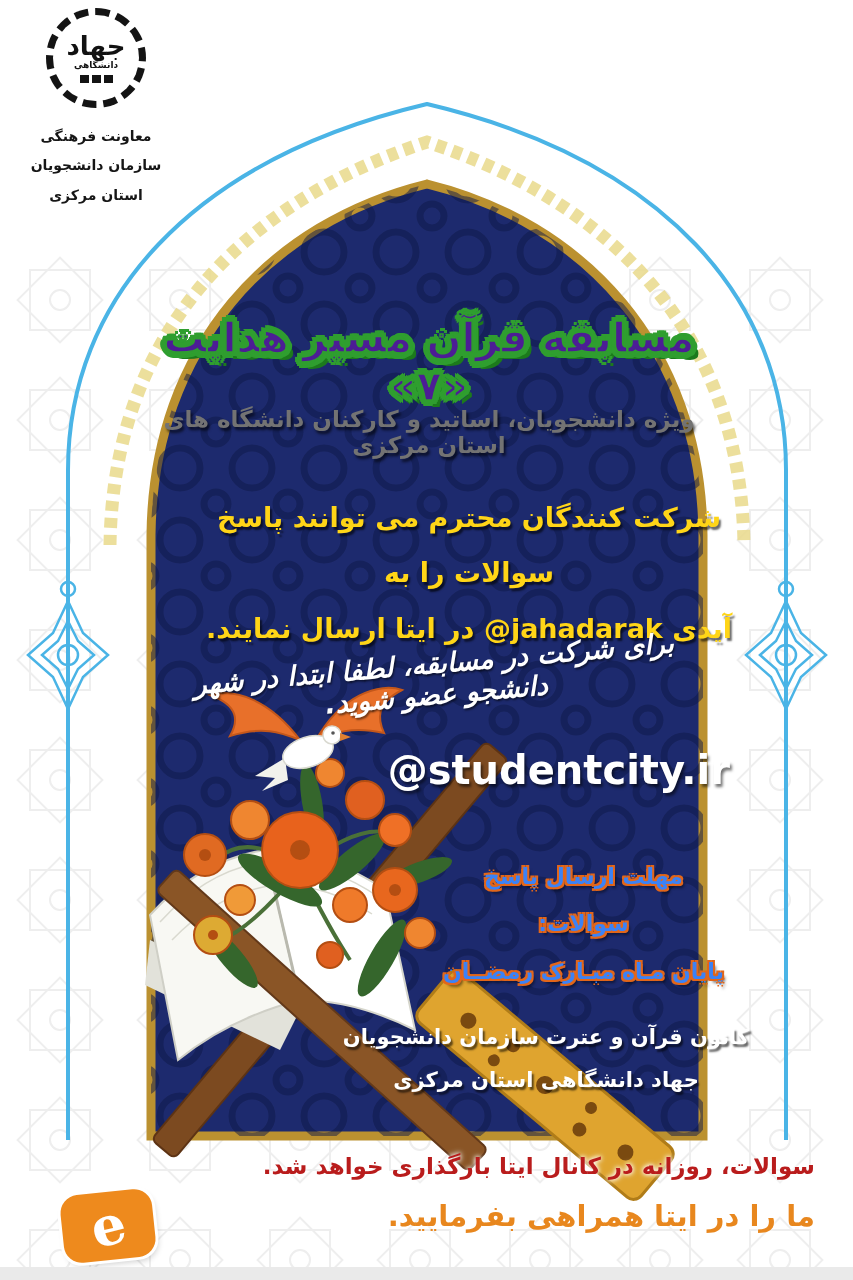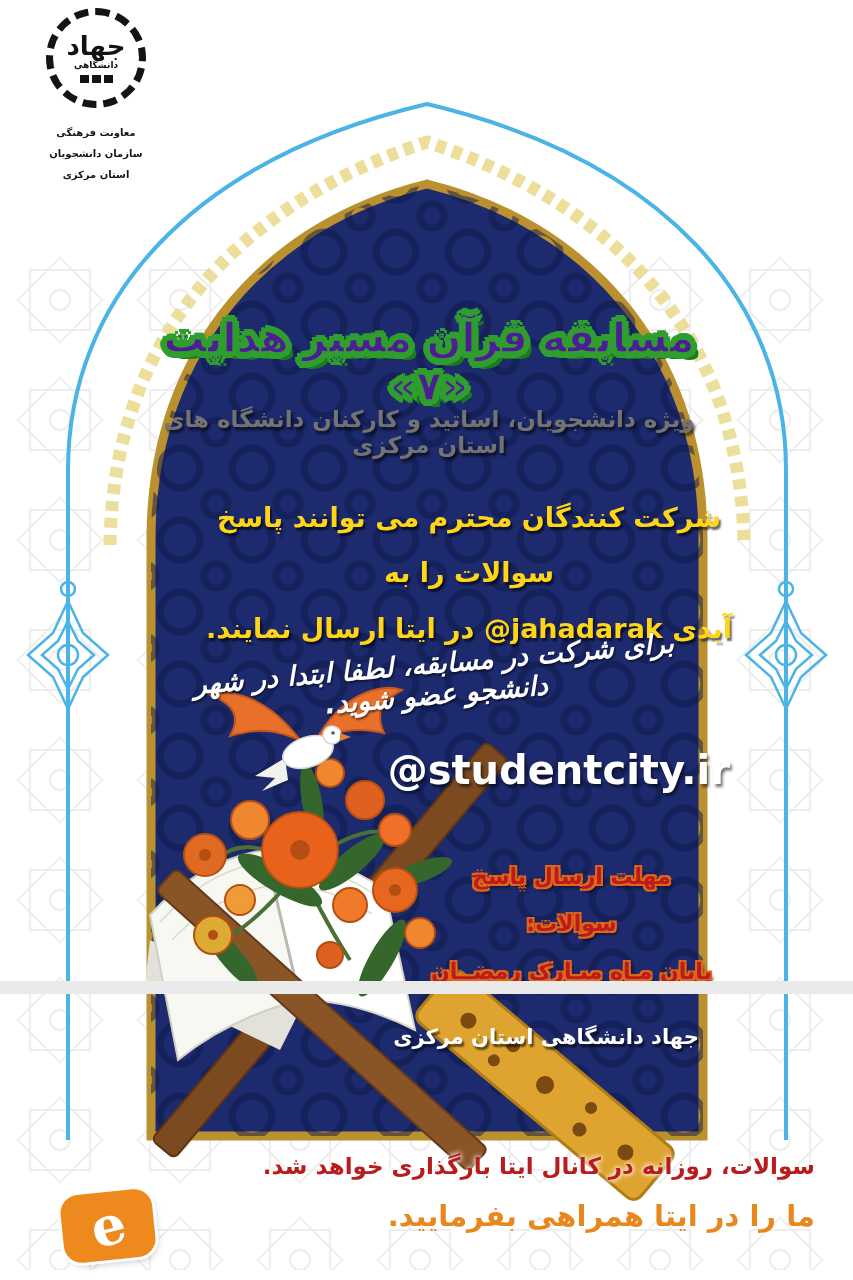--- a/index.html
+++ b/index.html
@@ -1,36 +1,36 @@
 <!DOCTYPE html>
 <html lang="fa"><head>
 <meta charset="utf-8">
 <style>
   html,body{margin:0;padding:0;}
   body{
     width:853px;height:1280px;overflow:hidden;position:relative;
     background:#ffffff;
     font-family:"DejaVu Sans",sans-serif;
   }
-  #stage{position:absolute;inset:0;width:853px;height:994px;}
+  #stage{position:absolute;inset:0;width:853px;height:1280px;}
   #scene{position:absolute;left:0;top:0;z-index:0;}
   .txt{position:absolute;z-index:2;}
 
   
   #logo{left:16px;top:8px;width:160px;text-align:center;}
   .emblem{
     width:86px;height:86px;margin:0 auto;background:#fff;
     border:7px dashed #141414;border-radius:50%;
     display:flex;flex-direction:column;align-items:center;justify-content:center;gap:2px;
   }
   .emblem .big{font-size:26px;font-weight:bold;color:#111;line-height:1;}
   .emblem .small{font-size:9px;font-weight:bold;color:#111;line-height:1;}
   .emblem .bars{display:flex;gap:3px;margin-top:3px;}
   .emblem .bars i{display:block;width:9px;height:8px;background:#141414;}
-  .logo-lines{margin-top:14px;font-size:10px;font-weight:bold;color:#161616;line-height:2.1;direction:rtl;}
+  .logo-lines{margin-top:14px;font-size:14px;font-weight:bold;color:#161616;line-height:2.1;direction:rtl;}
 
   
   .arch-center{left:155px;width:548px;text-align:center;direction:rtl;}
   #title{
     top:314px;font-size:41px;font-weight:bold;color:#4c1d95;letter-spacing:0;
     -webkit-text-stroke:1.5px #2f9e2f;
     text-shadow:
       -4px -4px 0 #2f9e2f, 4px -4px 0 #2f9e2f,-4px 4px 0 #2f9e2f,4px 4px 0 #2f9e2f,
       -6px 0 0 #2f9e2f, 6px 0 0 #2f9e2f, 0 -6px 0 #2f9e2f, 0 6px 0 #2f9e2f,
       -5px 2px 0 #2f9e2f, 5px 2px 0 #2f9e2f, -2px 6px 0 #2f9e2f, 2px -6px 0 #2f9e2f,
@@ -39,22 +39,22 @@
   #subtitle{top:406px;font-size:23px;font-weight:bold;color:#737373;text-shadow:2px 3px 3px rgba(0,0,0,.65);}
   #send{top:490px;font-size:27px;font-weight:bold;color:#ffd517;line-height:2.05;
         text-shadow:2px 3px 2px rgba(0,0,0,.6);padding-left:40px;}
   #joinnote{
     top:648px;left:175px;width:520px;text-align:center;direction:rtl;
     font-size:27px;font-weight:bold;font-style:italic;color:#ffffff;
     transform:rotate(-5deg);text-shadow:1px 2px 2px rgba(0,0,0,.5);
   }
   #studentcity{top:747px;left:310px;width:420px;text-align:right;
     font-size:40px;font-weight:bold;color:#ffffff;text-shadow:2px 3px 3px rgba(0,0,0,.55);}
-  #deadline{top:853px;left:424px;width:295px;text-align:center;direction:rtl;
-    font-size:22px;font-weight:bold;color:#b91c1c;line-height:2.15;
+  #deadline{top:853px;left:436px;width:295px;text-align:center;direction:rtl;
+    font-size:22px;font-weight:bold;color:#3b82f6;line-height:2.15;
     text-shadow:-2px -2px 0 #e2661a,2px -2px 0 #e2661a,-2px 2px 0 #e2661a,2px 2px 0 #e2661a,3px 4px 3px rgba(0,0,0,.5);}
   #org{top:1016px;left:330px;width:432px;text-align:center;direction:rtl;
     font-size:21px;font-weight:bold;color:#ffffff;line-height:2.05;text-shadow:2px 3px 2px rgba(0,0,0,.6);}
 
   
   #note{top:1153px;right:38px;direction:rtl;font-size:23px;font-weight:bold;color:#b91c1c;
         text-shadow:0 0 4px #fff,0 0 6px #fff;}
   #invite{top:1199px;right:38px;direction:rtl;font-size:29px;font-weight:bold;color:#e8871e;
         text-shadow:0 0 4px #fff;}
   #eitaaid{top:1192px;left:160px;font-size:45px;font-weight:bold;color:#ee8a1d;letter-spacing:1px;
@@ -210,20 +210,21 @@
     <div>شرکت کنندگان محترم می توانند پاسخ سوالات را به</div>
     <div>آیدی ‎@jahadarak‎ در ایتا ارسال نمایند.</div>
   </div>
   <div id="joinnote" class="txt">برای شرکت در مسابقه، لطفا ابتدا در شهر دانشجو عضو شوید.</div>
   <div id="studentcity" class="txt">@studentcity.ir</div>
   <div id="deadline" class="txt">
     <div>مهلت ارسال پاسخ سوالات:</div>
     <div>پایان مـاه مبـارک رمضــان</div>
   </div>
   <div id="org" class="txt">
+    <div>کانون قرآن و عترت سازمان دانشجویان</div>
     <div>جهاد دانشگاهی استان مرکزی</div>
   </div>
 
   <div id="note" class="txt">سوالات، روزانه در کانال ایتا بارگذاری خواهد شد.</div>
   <div id="invite" class="txt">ما را در ایتا همراهی بفرمایید.</div>
   <div id="eitaa" class="txt">
     <span class="glyph">e</span>
   </div>
 
   <div id="bottomstrip"></div>

